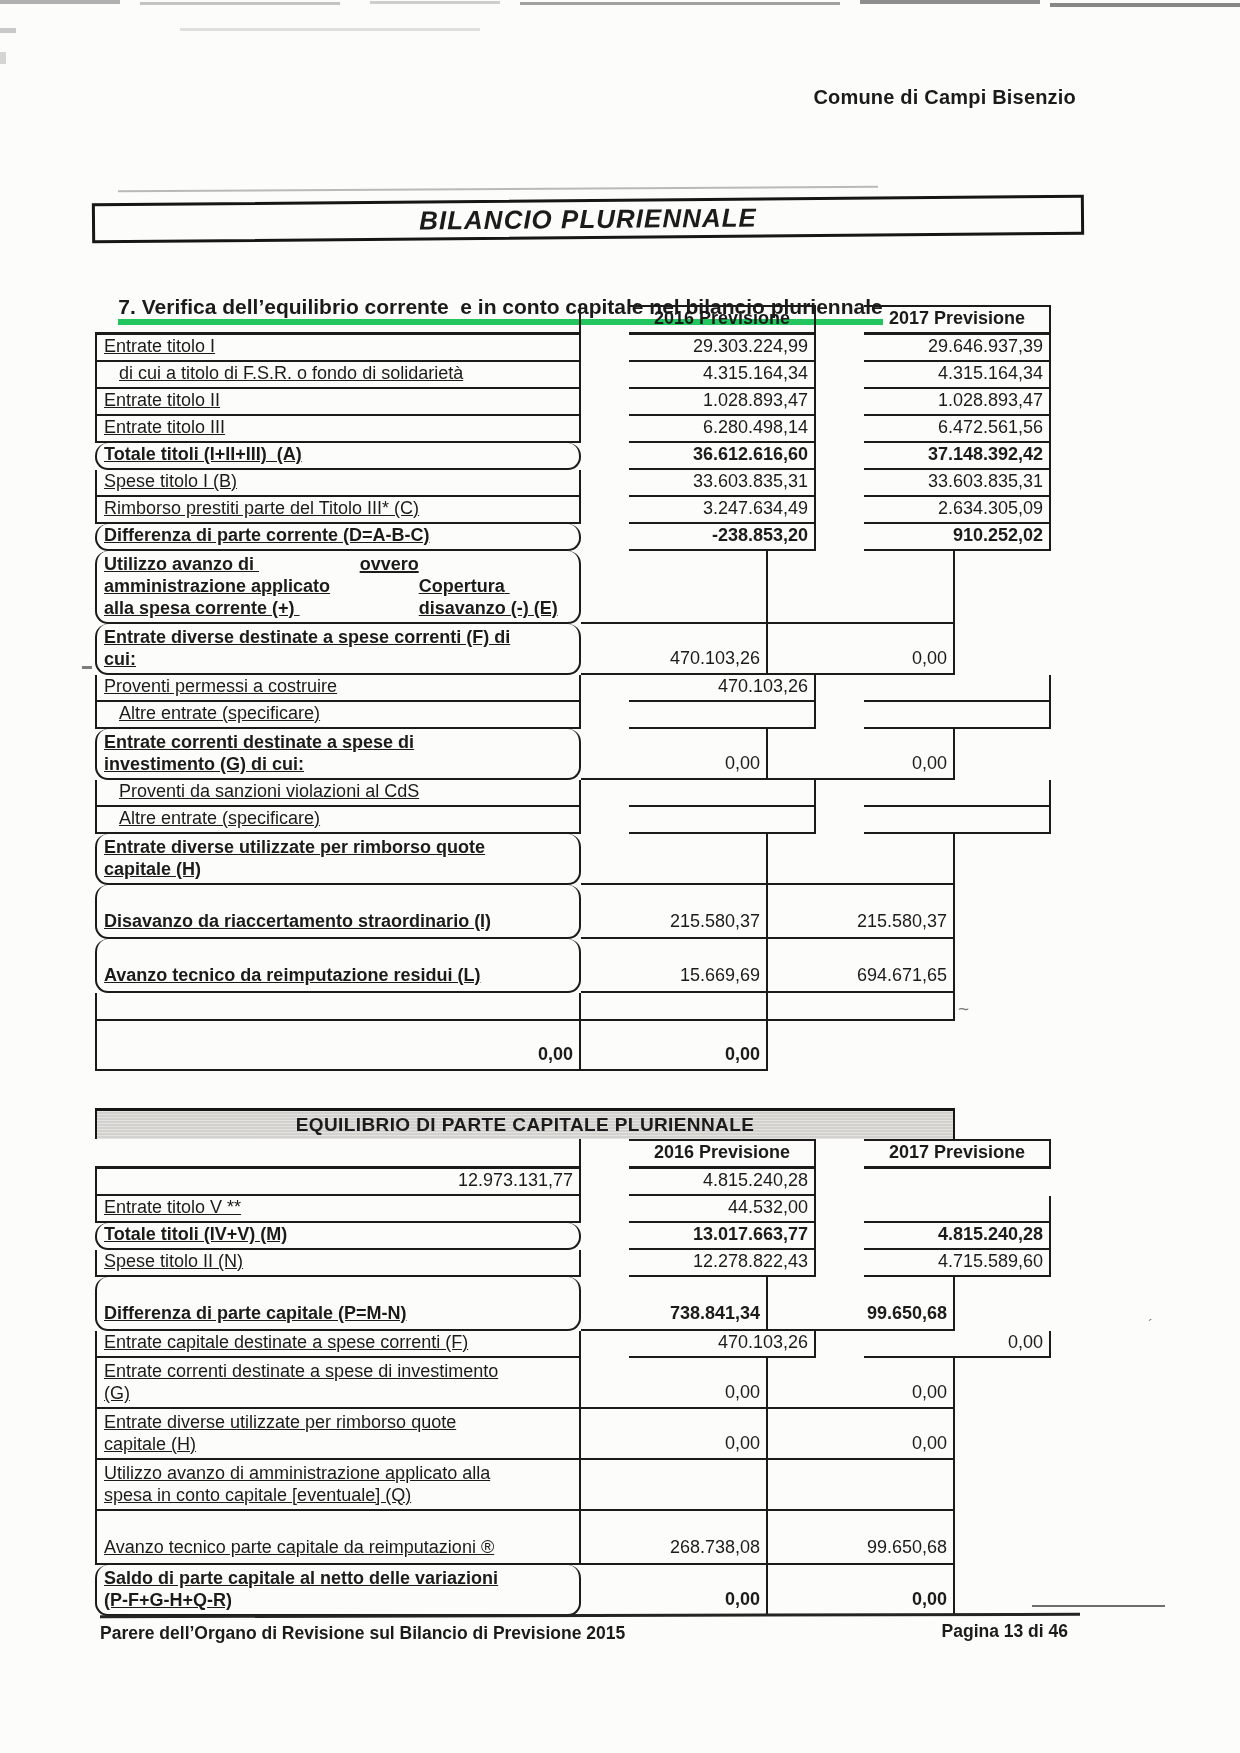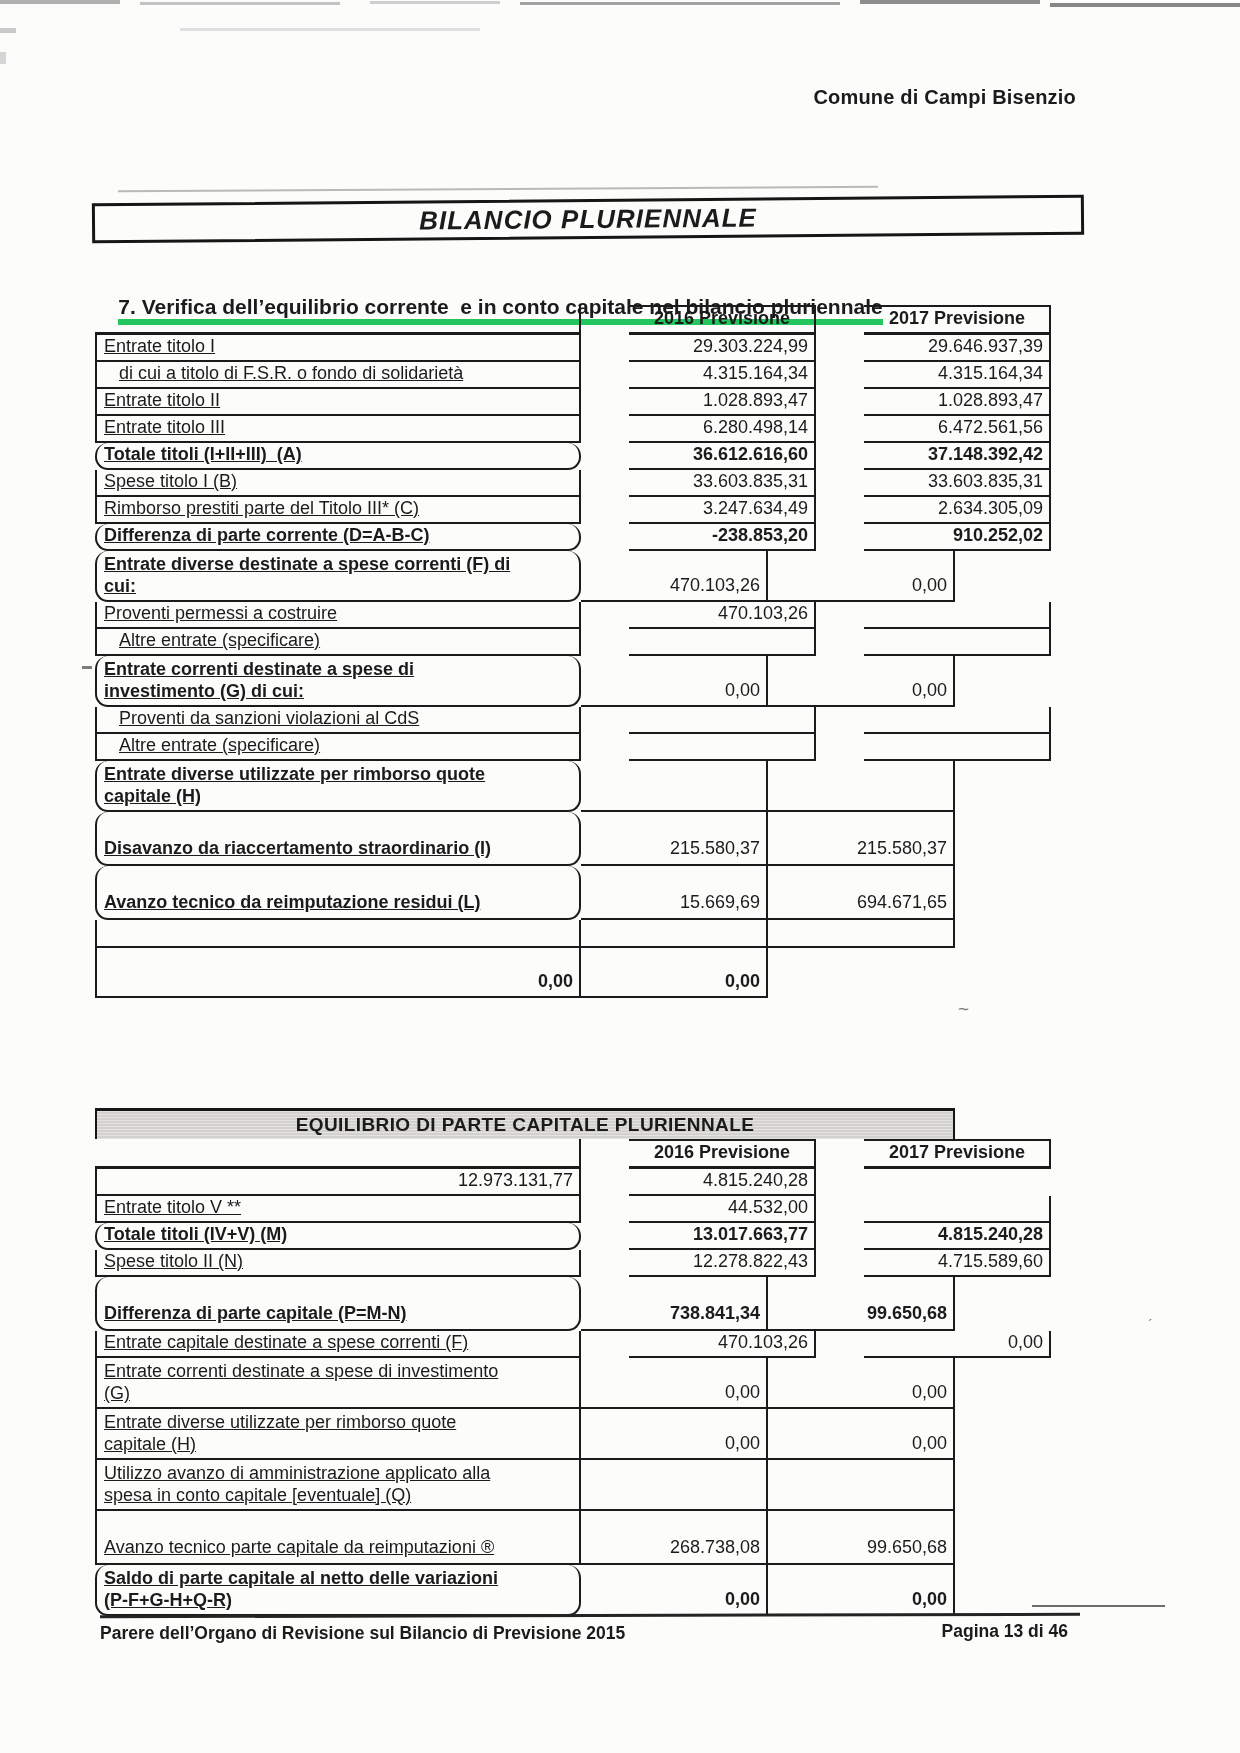--- a/index.html
+++ b/index.html
@@ -156,20 +156,27 @@
       <div class="frow rh1">
         <div class="fcell lab">Rimborso prestiti parte del Titolo III* (C)</div>
         <div class="fcell val">3.247.634,49</div>
         <div class="fcell val">2.634.305,09</div>
       </div>
       <div class="frow rh1 em vem">
         <div class="fcell lab">Differenza di parte corrente (D=A-B-C)</div>
         <div class="fcell val">-238.853,20</div>
         <div class="fcell val">910.252,02</div>
       </div>
+      <div class="frow rh3 em">
+        <div class="fcell lab">Utilizzo avanzo di amministrazione applicato
+alla spesa corrente (+) <u>ovvero</u>
+Copertura disavanzo (-) (E)</div>
+        <div class="fcell val"></div>
+        <div class="fcell val"></div>
+      </div>
       <div class="frow rh2 em">
         <div class="fcell lab">Entrate diverse destinate a spese correnti (F) di
 cui:</div>
         <div class="fcell val">470.103,26</div>
         <div class="fcell val">0,00</div>
       </div>
       <div class="frow rh1">
         <div class="fcell lab">Proventi permessi a costruire</div>
         <div class="fcell val">470.103,26</div>
         <div class="fcell val"></div>

